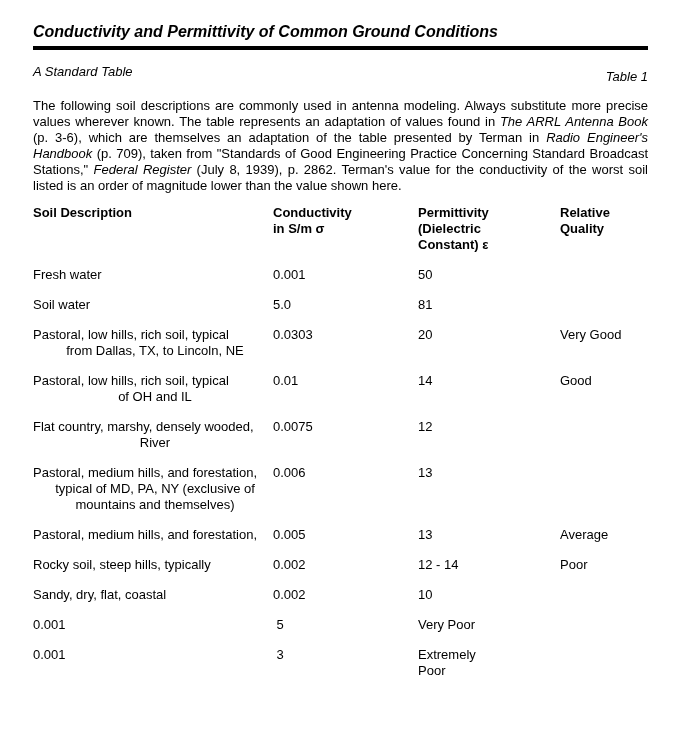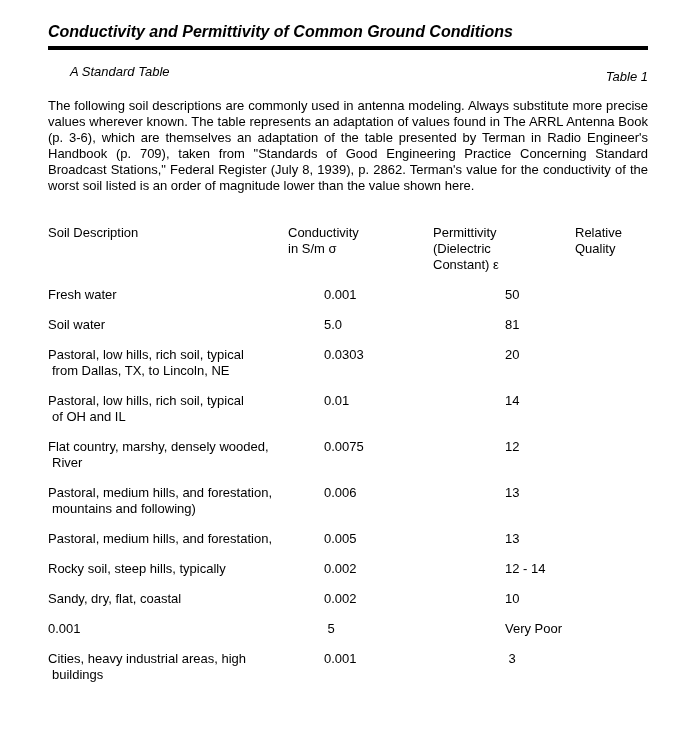--- a/index.html
+++ b/index.html
@@ -1,50 +1,50 @@
 <!DOCTYPE html>
 <html><head>
 <meta charset="utf-8">
 <style>
   html, body { margin: 0; padding: 0; background: #ffffff; }
   body {
     width: 680px; height: 750px; overflow: hidden;
     font-family: "Liberation Sans", "DejaVu Sans", sans-serif;
     color: #000000;
   }
-  .page { padding: 22px 32px 0 48px; }
+  .page { padding: 22px 32px 0 33px; }
 
   .title {
     margin: 0; font-size: 16px; line-height: 20px;
     font-weight: bold; font-style: italic;
   }
   .title-rule { height: 4px; background: #000; margin-top: 4px; }
 
   .subtitle-row {
     margin-top: 14px; display: flex; justify-content: space-between;
-    font-size: 13px; font-style: italic; line-height: 16px; margin-left: 22px;
+    font-size: 13px; font-style: italic; line-height: 16px;
   }
   .table-label { margin-top: 5px; }
 
   .intro {
     margin: 13px 0 0 0; font-size: 13px; line-height: 16px;
     text-align: justify;
   }
-  .intro .it { }
+  .intro .it { font-style: italic; }
 
   .grid {
     display: grid;
     grid-template-columns: 240px 145px 142px 88px;
     font-size: 13px; line-height: 16px;
   }
-  .grid.header { margin-top: 31px; font-weight: normal; }
-  .grid.row { margin-top: 14px; gap: 36px; }
+  .grid.header { margin-top: 11px; font-weight: bold; }
+  .grid.row { margin-top: 14px; }
   .cell { white-space: pre-wrap; }
   .cell .line { white-space: pre; }
-  .cell .line.cont { padding-left: 4px; }
+  .cell .line.cont { padding-left: 4px; text-align: center; }
 </style>
 </head>
 <body>
 
 <div class="page">
 
   <h1 class="title">Conductivity and Permittivity of Common Ground Conditions</h1>
   <div class="title-rule"></div>
 
   <div class="subtitle-row">
@@ -85,21 +85,21 @@
         <div class="cell"><div class="line">14</div></div>
         <div class="cell"><div class="line">Good</div></div>
       </div>
       <div class="grid row">
         <div class="cell"><div class="line">Flat country, marshy, densely wooded,</div><div class="line cont">River</div></div>
         <div class="cell"><div class="line">0.0075</div></div>
         <div class="cell"><div class="line">12</div></div>
         <div class="cell"></div>
       </div>
       <div class="grid row">
-        <div class="cell"><div class="line">Pastoral, medium hills, and forestation,</div><div class="line cont">mountains and following)</div></div>
+        <div class="cell"><div class="line">Pastoral, medium hills, and forestation,</div><div class="line cont">typical of MD, PA, NY (exclusive of</div><div class="line cont">mountains and themselves)</div></div>
         <div class="cell"><div class="line">0.006</div></div>
         <div class="cell"><div class="line">13</div></div>
         <div class="cell"></div>
       </div>
       <div class="grid row">
         <div class="cell"><div class="line">Pastoral, medium hills, and forestation,</div></div>
         <div class="cell"><div class="line">0.005</div></div>
         <div class="cell"><div class="line">13</div></div>
         <div class="cell"><div class="line">Average</div></div>
       </div>
@@ -114,20 +114,19 @@
         <div class="cell"><div class="line">0.002</div></div>
         <div class="cell"><div class="line">10</div></div>
         <div class="cell"></div>
       </div>
       <div class="grid row">
         <div class="cell"><div class="line">0.001</div></div>
         <div class="cell"><div class="line"> 5</div></div>
         <div class="cell"><div class="line">Very Poor</div></div>
       </div>
       <div class="grid row">
-        <div class="cell"><div class="line">Cities, heavy industrial areas, high</div><div class="line cont">buildings</div></div>
         <div class="cell"><div class="line">0.001</div></div>
         <div class="cell"><div class="line"> 3</div></div>
-        <div class="cell"><div class="line">Concerning</div><div class="line">Poor</div></div>
+        <div class="cell"><div class="line">Extremely</div><div class="line">Poor</div></div>
       </div>
     </div>
 
 </div>
 
 </body></html>

